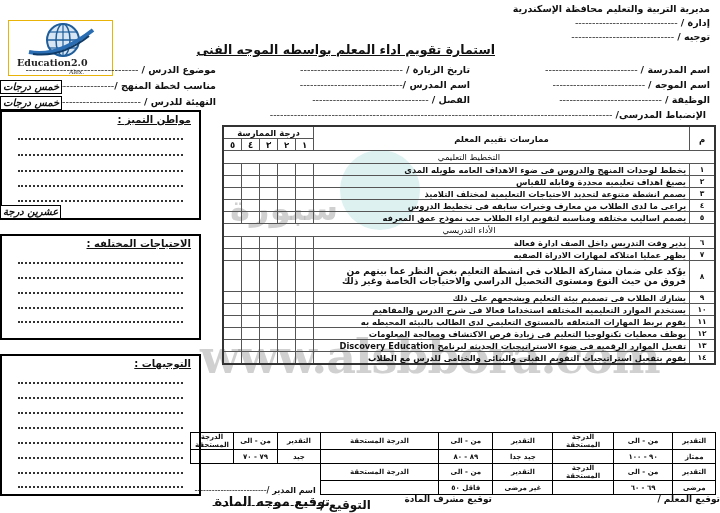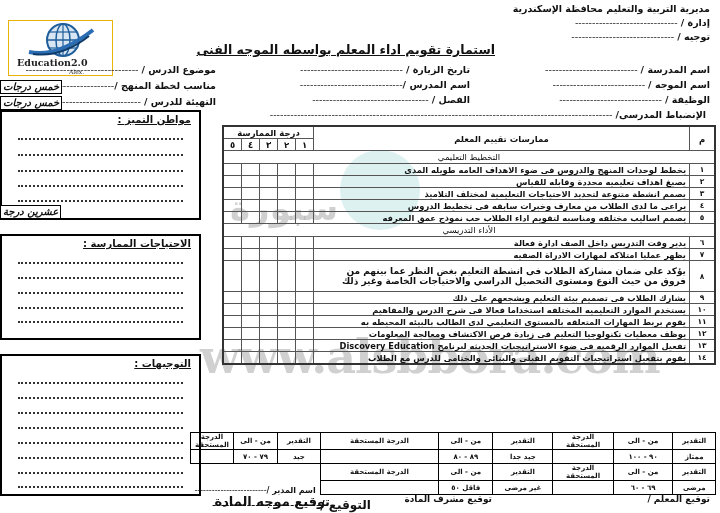--- a/index.html
+++ b/index.html
@@ -83,21 +83,21 @@
   <div class="ttl">مواطن التميز :</div>
   <div class="dl" style="top:18px;"></div>
   <div class="dl" style="top:34px;"></div>
   <div class="dl" style="top:50px;"></div>
   <div class="dl" style="top:65px;"></div>
   <div class="dl" style="top:80px;"></div>
   <div class="abs score-tag" style="left:-2px;top:93px;">عشرين درجة</div>
 </div>
 
 <div class="abs notes-box" style="left:0px;top:234px;width:197px;height:102px;">
-  <div class="ttl">الاحتياجات الممارسة :</div>
+  <div class="ttl">الاحتياجات المختلفه :</div>
   <div class="dl" style="top:18px;"></div>
   <div class="dl" style="top:33px;"></div>
   <div class="dl" style="top:48px;"></div>
   <div class="dl" style="top:63px;"></div>
   <div class="dl" style="top:77px;"></div>
 </div>
 
 <div class="abs notes-box" style="left:0px;top:354px;width:197px;height:138px;">
   <div class="ttl">التوجيهات :</div>
   <div class="dl" style="top:18px;"></div>
@@ -301,15 +301,15 @@
     <td></td>
     <td>غير مرضى</td>
     <td>فاقل ٥٠</td>
     <td></td>
   </tr>
 </tbody>
   </table>
 
 <div class="abs line" style="left:212px;top:498px;font-size:12px;"><span>التوقيع /</span><span class="dots">-------------------------</span></div>
 
-<div class="abs line" style="right:10px;top:494px;font-size:9px;">توقيع المعلم /</div>
+<div class="abs line" style="right:0;top:494px;font-size:9px;">توقيع المعلم /</div>
 <div class="abs line" style="right:228px;top:494px;font-size:9px;">توقيع مشرف المادة</div>
 <div class="abs line" style="right:390px;top:494px;font-size:13px;">توقيع موجه المادة</div>
 
 </body></html>

